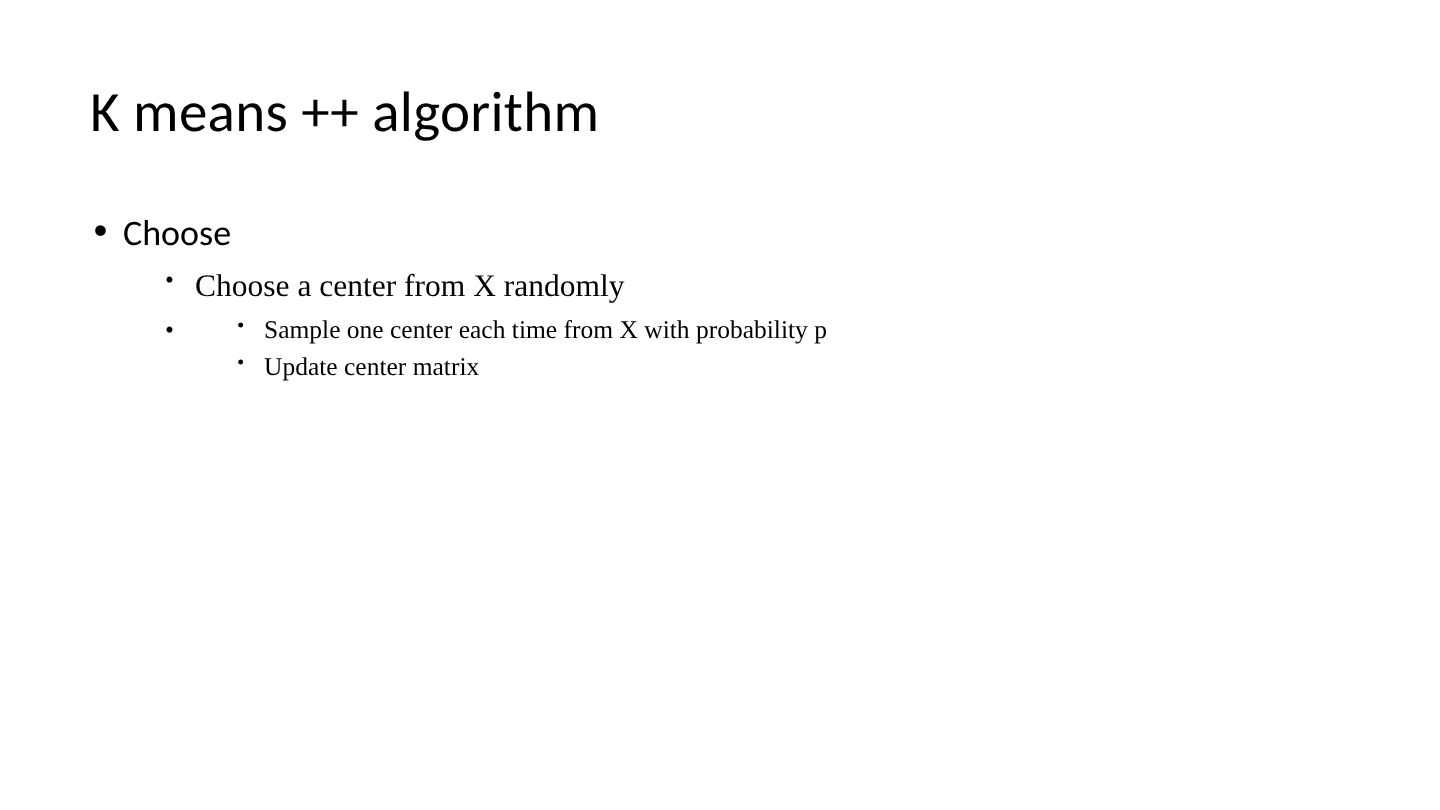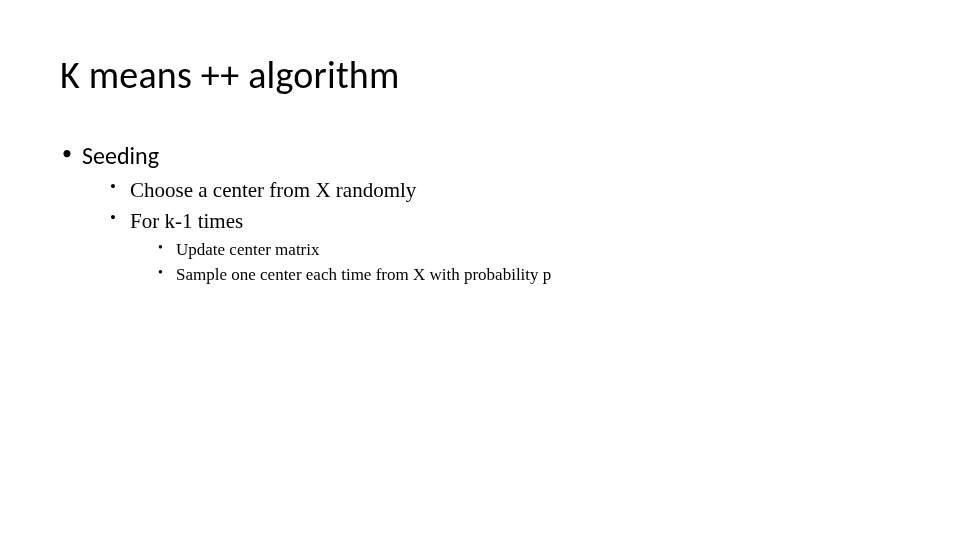--- a/index.html
+++ b/index.html
@@ -74,33 +74,32 @@
   }
 </style>
 </head>
 <body>
 
 <div class="slide">
   <h1 class="title">K means ++ algorithm</h1>
 
   <ul class="lvl1">
     <li>
-      <span>Seeding</span>
+      <span>Choose</span>
       <ul class="lvl2">
         <li>
           <span>Choose a center from X randomly</span>
         </li>
         <li>
-          <span>For k-1 times</span>
           <ul class="lvl3">
             <li>
-              <span>Update center matrix</span>
+              <span>Sample one center each time from X with probability p</span>
             </li>
             <li>
-              <span>Sample one center each time from X with probability p</span>
+              <span>Update center matrix</span>
             </li>
           </ul>
         </li>
       </ul>
     </li>
   </ul>
 
   <div class="gap"></div>
 
 </div>

